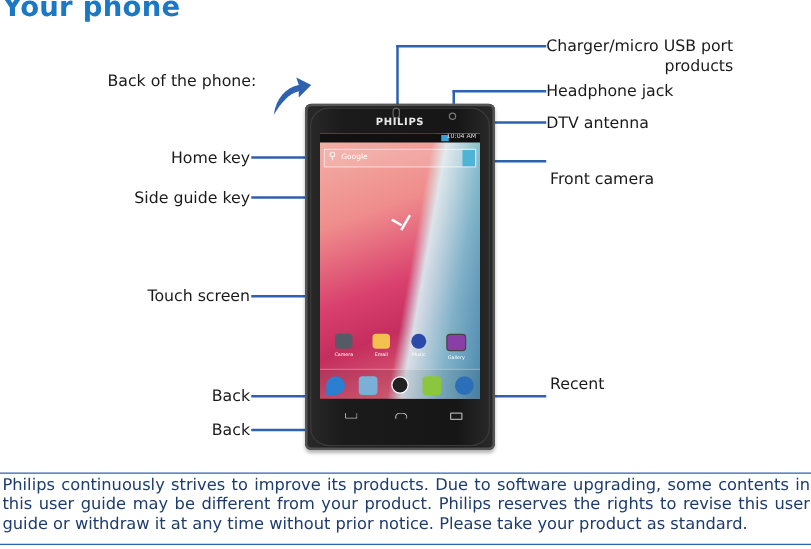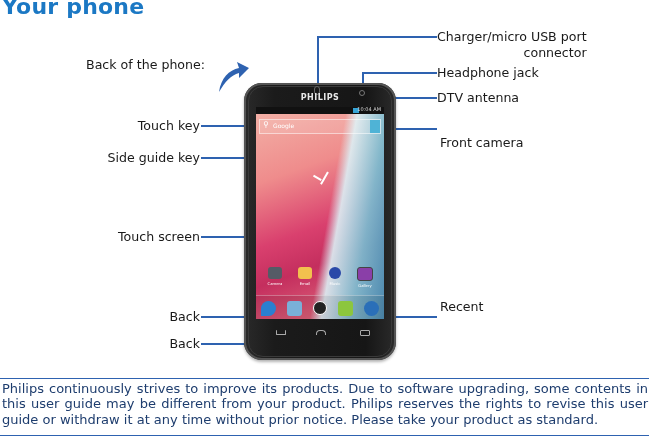--- a/index.html
+++ b/index.html
@@ -9,21 +9,21 @@
            color:#1b78c4; letter-spacing:0.2px; font-family:"DejaVu Sans", sans-serif; }
   .lbl { position:absolute; font-size:12.6px; line-height:16px; white-space:nowrap; color:#1a1a1a;text-align:right; }
   .lbl.r { text-align:right; }
   .line { position:absolute; background:#2e62b0; }
   .h { height:2px; }
   .v { width:2px; }
 
   
   .phone { position:absolute; left:244px; top:83px; width:152px; height:277px;
            background:linear-gradient(90deg,#2a2a2a,#1b1b1b 20%,#161616 80%,#2b2b2b);
-           border-radius:18px; box-shadow:0 0 0 2px #555 inset, 0 2px 3px rgba(0,0,0,.3); }
+           border-radius:5px; box-shadow:0 0 0 2px #555 inset, 0 2px 3px rgba(0,0,0,.3); }
   .phone:before { content:""; position:absolute; left:4px; right:4px; top:3px; bottom:3px;
            border-radius:15px; border:1px solid #3a3a3a; }
   .brand { position:absolute; left:0; right:0; top:10px; text-align:center; color:#e8e8e8;
            font-size:8px; font-weight:bold; letter-spacing:0.5px; }
   .speaker { position:absolute; left:70px; top:3px; width:4px; height:7px; border:1px solid #666; border-radius:3px; }
   .frontcam { position:absolute; left:115px; top:7px; width:4px; height:4px; border:1px solid #777; border-radius:50%; }
   .screen { position:absolute; left:12px; top:24px; width:128px; height:212px; overflow:hidden;
            background:
              linear-gradient(100deg, rgba(255,255,255,0) 55%, rgba(220,240,245,.9) 62%, rgba(120,190,210,.9) 80%, rgba(60,140,180,.9) 100%),
              linear-gradient(160deg, #f3b3a8 0%, #ef8c8c 30%, #d9406e 55%, #c42e5e 70%, #e87a86 100%); }
@@ -59,40 +59,40 @@
 
 <div class="title">Your phone</div>
 
 <div class="lbl" style="left:86px;top:57px;">
   <div>Back of the phone:</div>
 </div>
 <svg class="arrow" width="36" height="36" viewBox="0 0 36 36">
   <path d="M4 34 C6 20 14 12 24 10 L22 4 L34 10 L24 20 L24 15 C16 17 10 24 4 34 Z" fill="#2e62b0"></path>
 </svg>
 
-<div class="lbl r" style="right:449px;top:118px;">Touch key</div>
+<div class="lbl r" style="right:449px;top:118px;">Home key</div>
 <div class="line h" style="left:201px;top:125px;width:45px;"></div>
 
 <div class="lbl r" style="right:449px;top:150px;">Side guide key</div>
 <div class="line h" style="left:201px;top:157px;width:45px;"></div>
 
 <div class="lbl r" style="right:449px;top:229px;">Touch screen</div>
 <div class="line h" style="left:201px;top:236px;width:117px;"></div>
 
 <div class="lbl r" style="right:449px;top:309px;">Back</div>
 <div class="line h" style="left:201px;top:316px;width:79px;"></div>
 <div class="line v" style="left:279px;top:316px;height:9px;"></div>
 
 <div class="lbl r" style="right:449px;top:336px;">Back</div>
 <div class="line h" style="left:201px;top:343px;width:120px;"></div>
 <div class="line v" style="left:319px;top:333px;height:12px;"></div>
 
 <div class="lbl" style="left:437px;top:29px;">
   <div>Charger/micro USB port</div>
-  <div>connector</div>
+  <div>products</div>
 </div>
 <div class="line h" style="left:317px;top:36px;width:120px;"></div>
 <div class="line v" style="left:317px;top:36px;height:49px;"></div>
 
 <div class="lbl" style="left:437px;top:65px;">Headphone jack</div>
 <div class="line h" style="left:362px;top:72px;width:75px;"></div>
 <div class="line v" style="left:362px;top:72px;height:11px;"></div>
 
 <div class="lbl" style="left:437px;top:90px;">DTV antenna</div>
 <div class="line h" style="left:394px;top:97px;width:43px;"></div>

